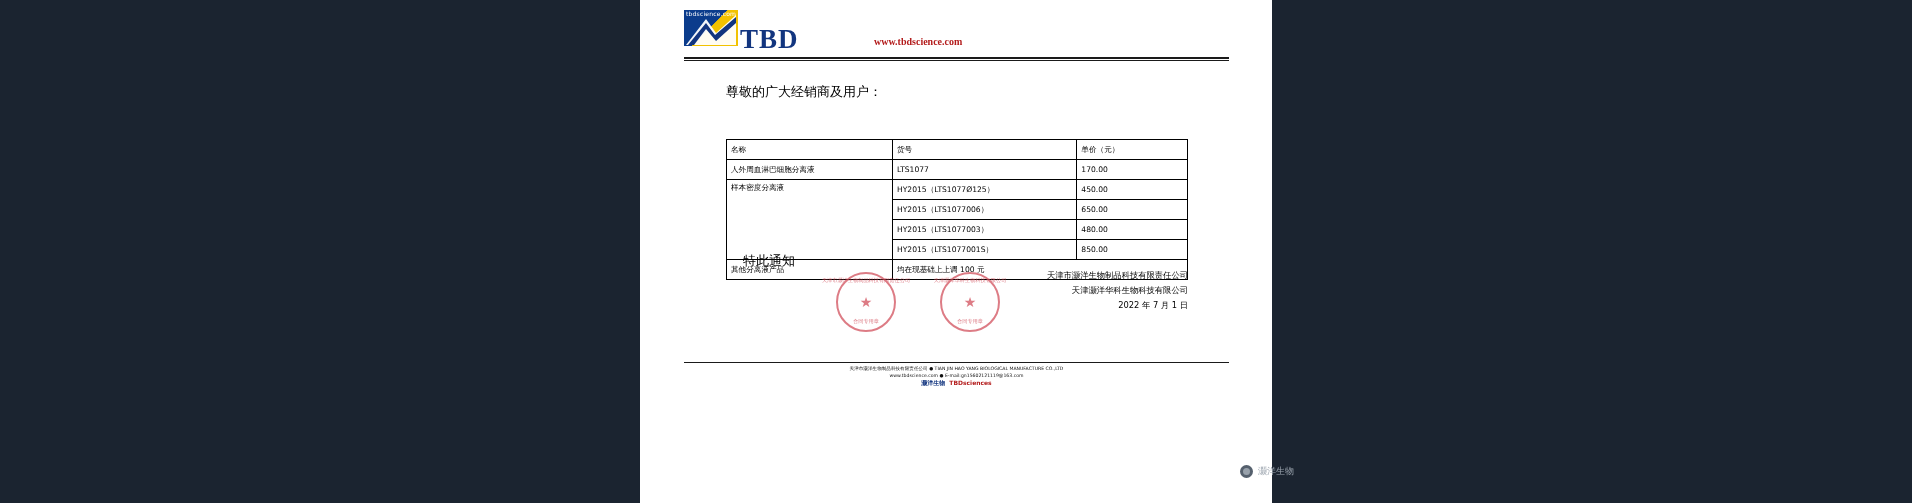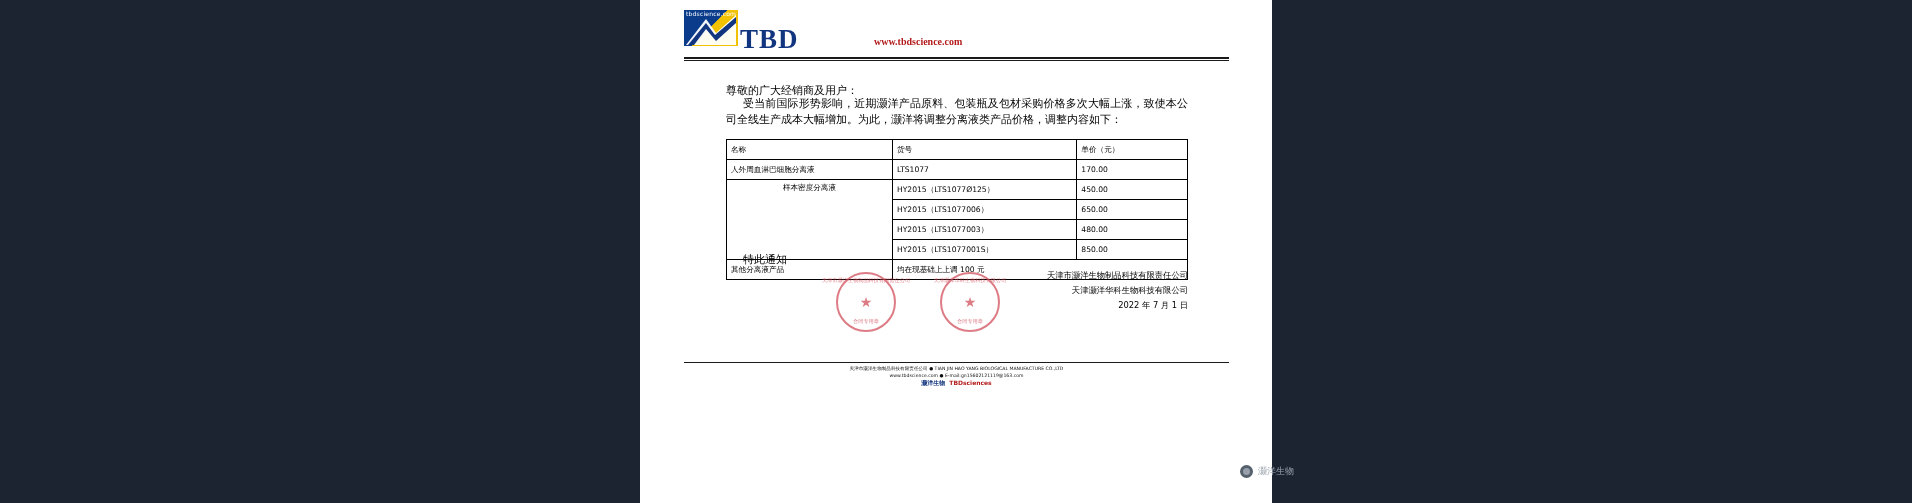--- a/index.html
+++ b/index.html
@@ -120,24 +120,24 @@
     text-align: center;
     font-size: 13px;
     font-weight: bold;
     color: #000;
     font-family: "DejaVu Sans", sans-serif;
   }
   .body-text {
     position: absolute;
     left: 86px;
     width: 462px;
-    font-size: 11px;
+    font-size: 13px;
     line-height: 15.5px;
     color: #000;
-    font-family: Liberation Mono, monospace;
+    font-family: Liberation Serif, serif;
     text-align: justify;
   }
   .salutation { top: 84px; }
   .para1 { top: 97px; text-indent: 17px; }
   .closing { top: 253px; left: 103px; width: 200px; }
   
   table.price {
     position: absolute;
     left: 86px;
     top: 139px;
@@ -286,38 +286,37 @@
         </div>
         <div class="logo-text">TBD</div>
         <div class="logo-url">www.tbdscience.com</div>
       </div>
 
       <div class="rule-top"></div>
       <div class="rule-top2"></div>
 
 
       <div class="body-text salutation">尊敬的广大经销商及用户：</div>
-      <div class="body-text para1">受当前国际形势影响，近期灏洋产品原料、包装瓶及包材采购价格多次大幅上涨，致使本公司全线生产成本大幅增加。为此，灏洋将调整分离液类产品价格，调整内容如下：</div>
 
       <table class="price">
         <thead>
           <tr>
             <th class="col-name">名称</th>
             <th class="col-code">货号</th>
             <th class="col-price">单价（元）</th>
           </tr>
         </thead>
         <tbody>
           <tr>
             <td>人外周血淋巴细胞分离液</td>
             <td>LTS1077</td>
             <td>170.00</td>
           </tr>
           <tr>
-            <td rowspan="4" style="vertical-align: top; padding-top:3px;text-align:center;">样本密度分离液</td>
+            <td rowspan="4" style="vertical-align: top; padding-top:3px;">样本密度分离液</td>
             <td>HY2015（LTS1077Ø125）</td>
             <td>450.00</td>
           </tr>
           <tr>
             <td>HY2015（LTS1077006）</td>
             <td>650.00</td>
           </tr>
           <tr>
             <td>HY2015（LTS1077003）</td>
             <td>480.00</td>

